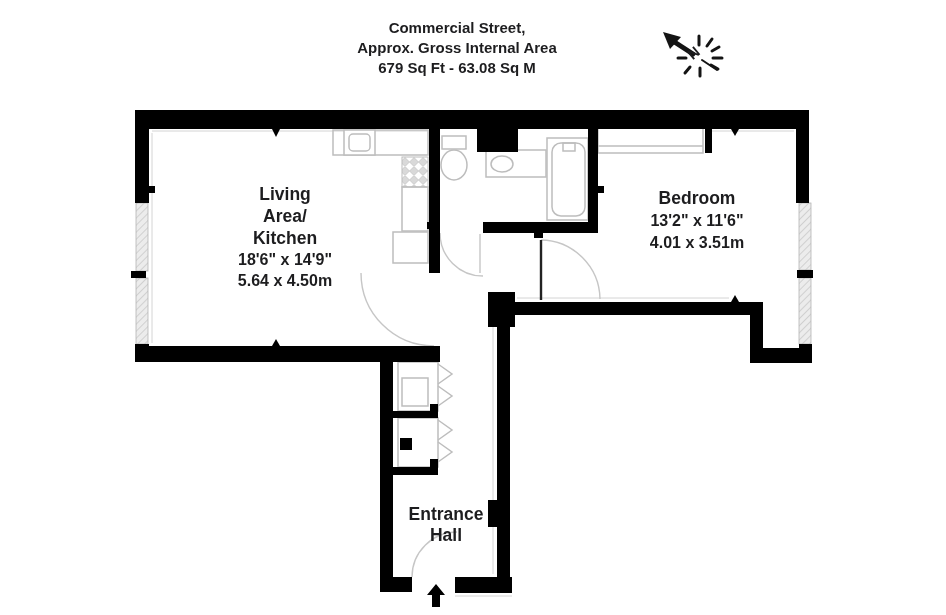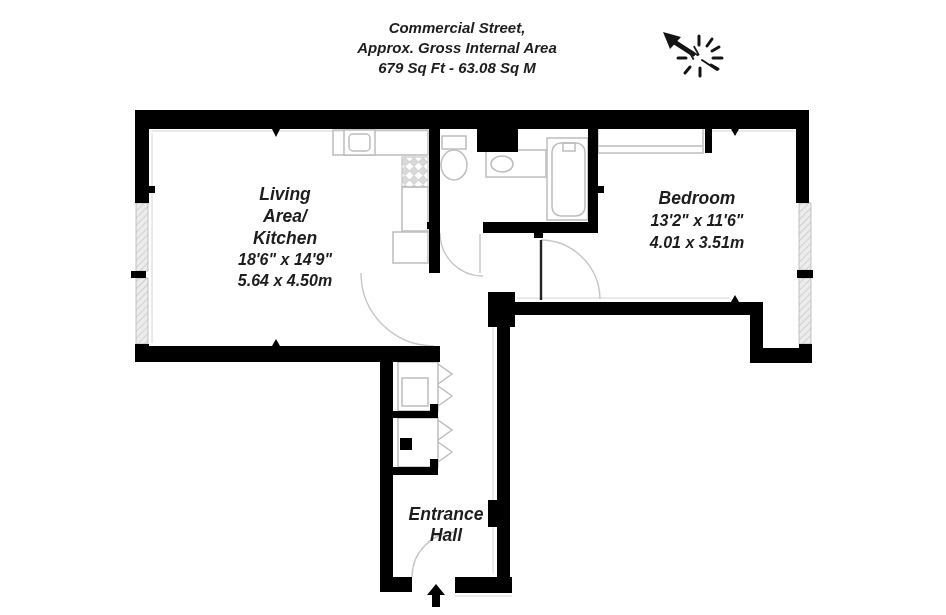--- a/index.html
+++ b/index.html
@@ -1,16 +1,16 @@
 <!DOCTYPE html>
 <html style="--wall: #000000; --text: #1d1d1f; --fixture: #bdbdbd; --window-fill: #ececec; --window-stroke: #b5b5b5;"><head>
 <meta charset="utf-8">
 <style>
   html,body{margin:0;padding:0;background:#ffffff;}
-  .stage{position:relative;width:946px;height:615px;background:#fff;overflow:hidden;font-style:italic;}
+  .stage{position:relative;width:946px;height:615px;background:#fff;overflow:hidden;}
   svg{display:block;}
   .wall{fill:var(--wall,#000);}
   .tick{fill:var(--wall,#000);}
   .win{fill:url(#hatchpat);stroke:var(--window-stroke,#b5b5b5);stroke-width:.8;}
   .fx{fill:none;stroke:var(--fixture,#bdbdbd);stroke-width:1.5;}
   .fxfill{fill:#fff;stroke:var(--fixture,#bdbdbd);stroke-width:1.5;}
   .arc{fill:none;stroke:#c6c6c6;stroke-width:1.4;}
   .face{stroke:#d4d4d4;stroke-width:1;}
   .leaf{stroke:#222;stroke-width:2.4;}
   .cmp{stroke:#141414;stroke-linecap:round;}

